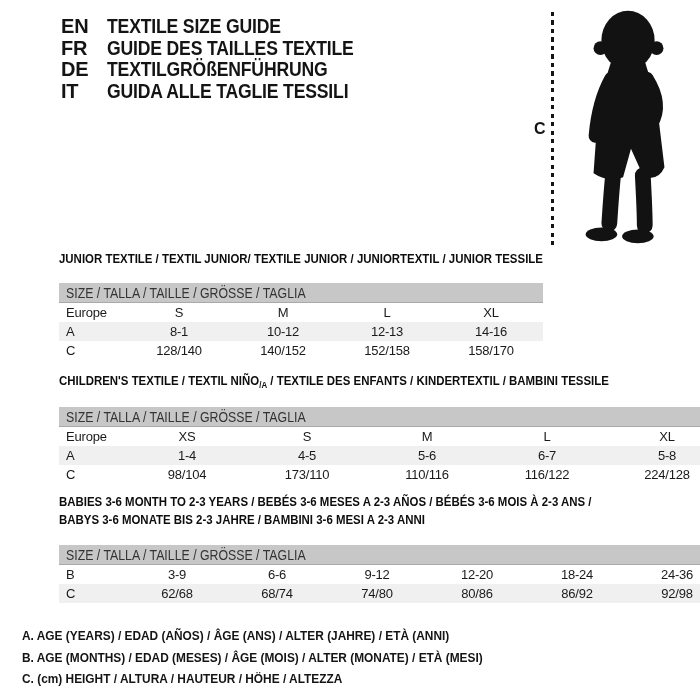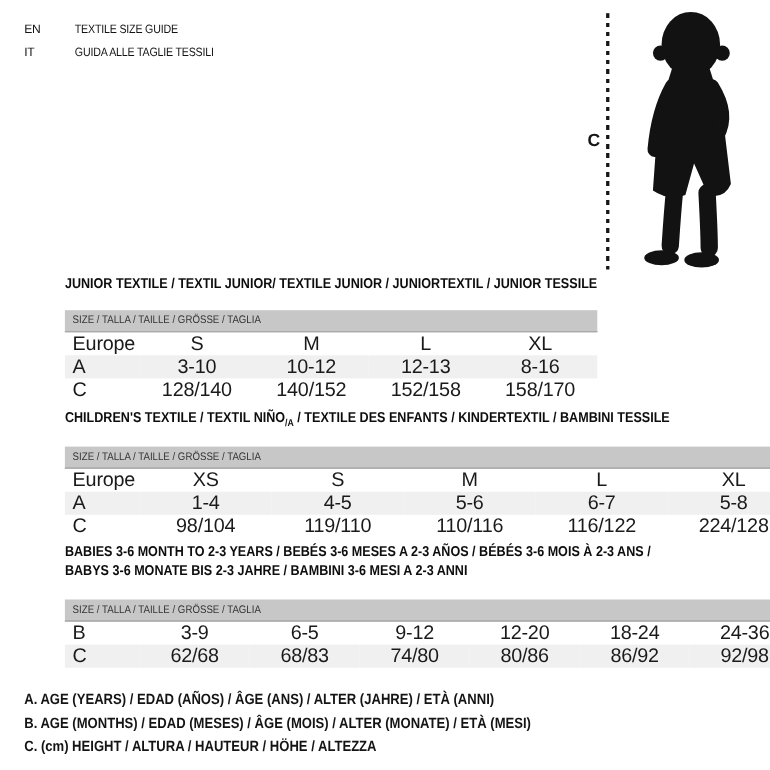--- a/index.html
+++ b/index.html
@@ -8,21 +8,21 @@
     background: #ffffff;
     position: relative;
     font-family: "Liberation Sans", sans-serif;
     color: #141414;
     overflow: hidden;
   }
   .cond { display: inline-block; transform: scaleX(0.88); transform-origin: 0 50%; white-space: nowrap; }
 
   
   .lang-list { position: absolute; left: 22px; top: 16px; }
-  .lang-row { display: flex; height: 21.5px; align-items: center; font-weight: normal; font-size: 11px; letter-spacing: -0.2px; }
+  .lang-row { display: flex; height: 21.5px; align-items: center; font-weight: bold; font-size: 20px; letter-spacing: -0.2px; margin-left: 39px; }
   .lang-code { width: 46px; flex: 0 0 46px; }
 
   
   .figure { position: absolute; left: 528px; top: 4px; width: 170px; height: 248px; }
   .measure-line {
     position: absolute; left: 23px; top: 8px; width: 3px; height: 233px;
     background: repeating-linear-gradient(to bottom, #151515 0 4px, transparent 4px 8.5px);
   }
   .measure-label { position: absolute; left: 6px; top: 116px; font-weight: bold; font-size: 16px; }
   .figure svg { position: absolute; left: 37px; top: 2px; }
@@ -35,42 +35,50 @@
   .tbl-title { font-weight: bold; font-size: 13px; line-height: 16px; color: #0d0d0d; }
   #sec-junior .tbl-title   { margin-bottom: 16px; }
   #sec-children .tbl-title { margin-bottom: 17px; }
   #sec-babies .tbl-title-wrap { margin-bottom: 17px; }
   #sec-babies .tbl-title { line-height: 17px; margin-bottom: 0; }
   .sub { font-size: 9px; position: relative; top: 3px; }
 
   table.size-table { border-collapse: collapse; table-layout: fixed; width: 100%; }
   table.size-table th {
     background: #c7c7c7; height: 19px; text-align: left; font-weight: normal;
-    font-size: 10px; color: #333333; padding: 0 0 0 7px;
+    font-size: 14px; color: #333333; padding: 0 0 0 7px;
     border-bottom: 1px solid #a9a9a9;
   }
   table.size-table td {
-    height: 19px; text-align: center; padding: 0; font-size: 18px;
+    height: 19px; text-align: center; padding: 0; font-size: 13px;
     letter-spacing: -0.2px; color: #1a1a1a;
   }
   table.size-table td.lbl { text-align: left; padding-left: 7px; }
   table.size-table col.c-label { width: 68px; }
   table.size-table tbody tr:nth-child(2) { background: #f0f0f0; }
 
   
   .footnotes { position: absolute; left: 22px; top: 625px; }
   .footnote { font-weight: bold; font-size: 13.5px; line-height: 21.6px; }
 </style>
 </head>
 <body>
 
 <div class="lang-list">
   <div class="lang-row">
     <span class="lang-code">EN</span>
     <span class="cond">TEXTILE SIZE GUIDE</span>
+  </div>
+  <div class="lang-row">
+    <span class="lang-code">FR</span>
+    <span class="cond">GUIDE DES TAILLES TEXTILE</span>
+  </div>
+  <div class="lang-row">
+    <span class="lang-code">DE</span>
+    <span class="cond">TEXTILGRÖßENFÜHRUNG</span>
   </div>
   <div class="lang-row">
     <span class="lang-code">IT</span>
     <span class="cond">GUIDA ALLE TAGLIE TESSILI</span>
   </div>
 </div>
 
 <div class="figure">
   <span class="measure-label">C</span>
   <div class="measure-line"></div>
@@ -111,24 +119,24 @@
     <tbody>
       <tr>
         <td class="lbl">Europe</td>
         <td>S</td>
         <td>M</td>
         <td>L</td>
         <td>XL</td>
       </tr>
       <tr>
         <td class="lbl">A</td>
-        <td>3-10</td>
+        <td>8-1</td>
         <td>10-12</td>
         <td>12-13</td>
-        <td>8-16</td>
+        <td>14-16</td>
       </tr>
       <tr>
         <td class="lbl">C</td>
         <td>128/140</td>
         <td>140/152</td>
         <td>152/158</td>
         <td>158/170</td>
       </tr>
     </tbody>
   </table>
@@ -163,21 +171,21 @@
         <td class="lbl">A</td>
         <td>1-4</td>
         <td>4-5</td>
         <td>5-6</td>
         <td>6-7</td>
         <td>5-8</td>
       </tr>
       <tr>
         <td class="lbl">C</td>
         <td>98/104</td>
-        <td>119/110</td>
+        <td>173/110</td>
         <td>110/116</td>
         <td>116/122</td>
         <td>224/128</td>
       </tr>
     </tbody>
   </table>
 </div>
 
 <div class="section" id="sec-babies">
   <div class="tbl-title-wrap">
@@ -196,30 +204,30 @@
       </colgroup>
     <thead>
       <tr>
           <th colspan="7"><span class="cond">SIZE / TALLA / TAILLE / GRÖSSE / TAGLIA</span></th>
         </tr>
     </thead>
     <tbody>
       <tr>
         <td class="lbl">B</td>
         <td>3-9</td>
-        <td>6-5</td>
+        <td>6-6</td>
         <td>9-12</td>
         <td>12-20</td>
         <td>18-24</td>
         <td>24-36</td>
       </tr>
       <tr>
         <td class="lbl">C</td>
         <td>62/68</td>
-        <td>68/83</td>
+        <td>68/74</td>
         <td>74/80</td>
         <td>80/86</td>
         <td>86/92</td>
         <td>92/98</td>
       </tr>
     </tbody>
   </table>
 </div>
 
 <div class="footnotes">

